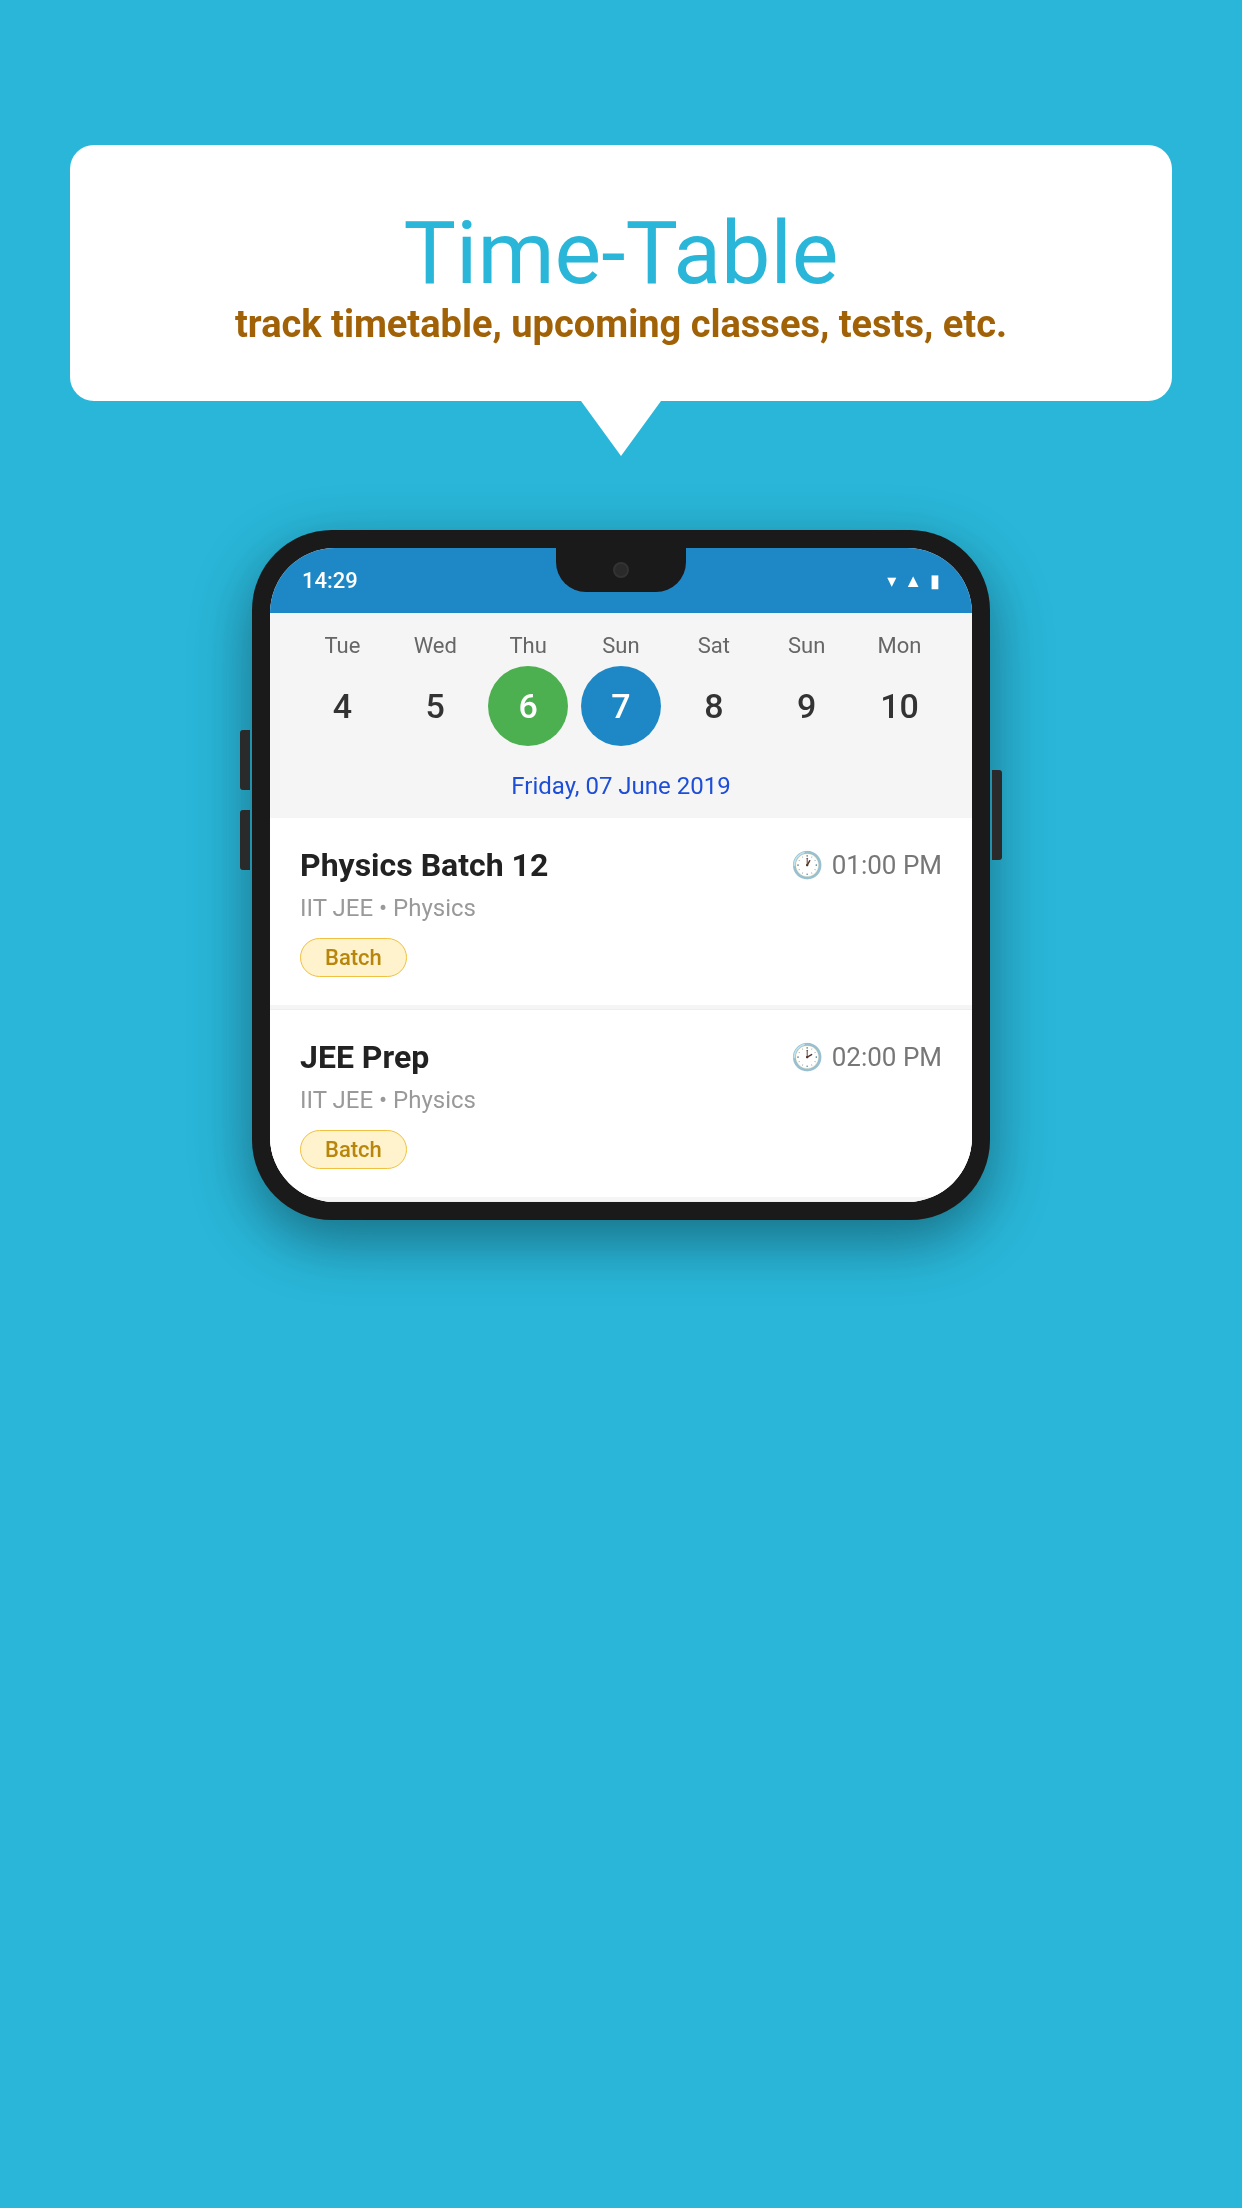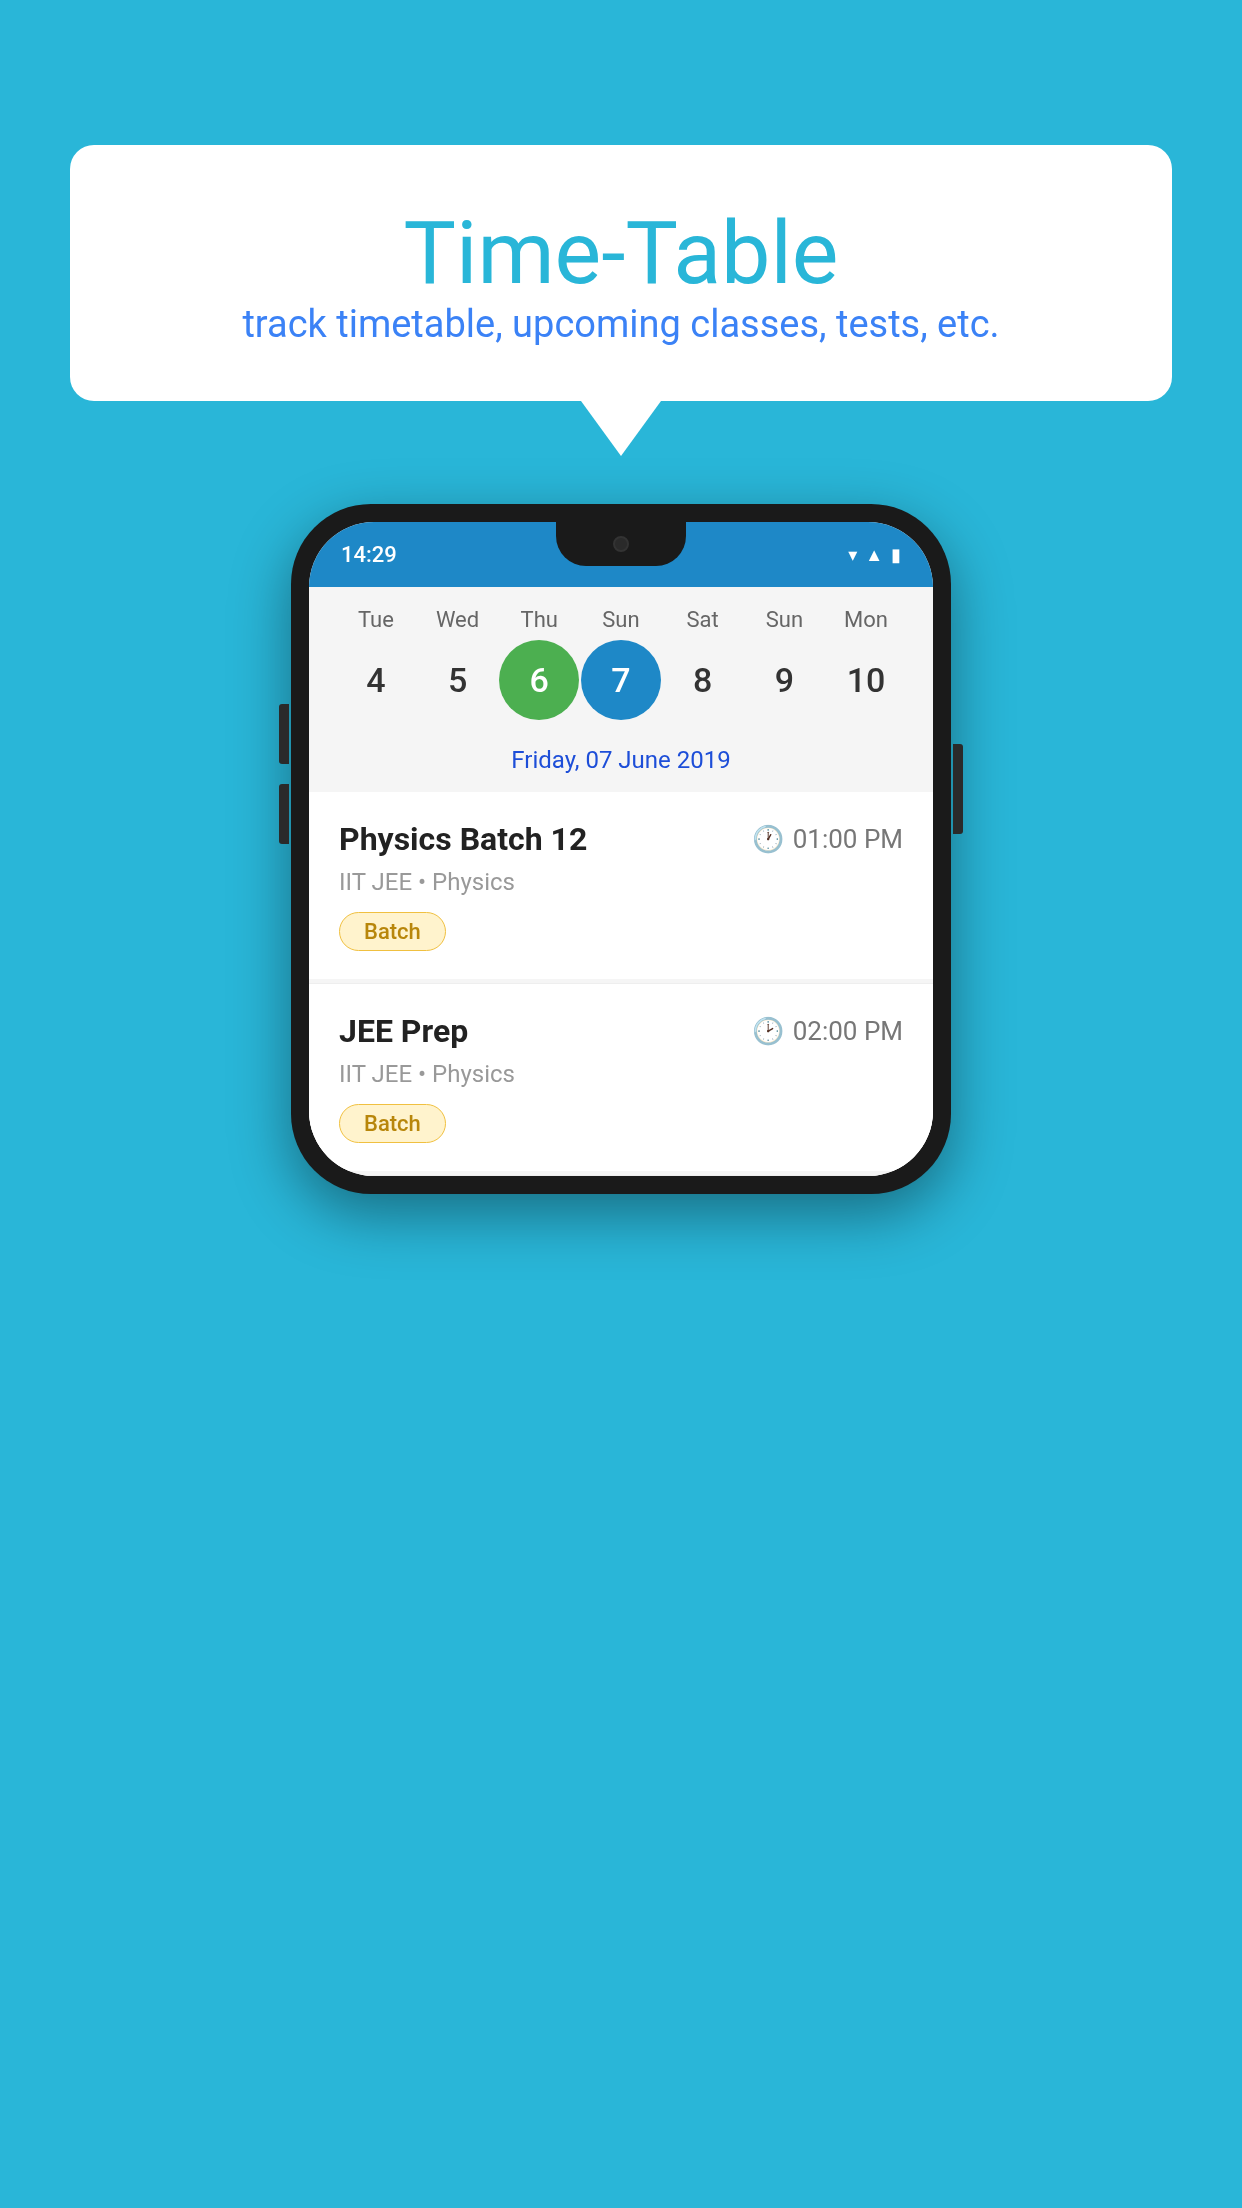--- a/index.html
+++ b/index.html
@@ -34,40 +34,40 @@
 
     .speech-bubble-title {
       font-size: 88px;
       color: #29b6d8;
       font-weight: 400;
       line-height: 1.1;
     }
 
     .speech-bubble-subtitle {
       font-size: 38px;
-      color: #3b82f6;
-      font-weight: 400;
+      color: #a16207;
+      font-weight: 700;
     }
 
     .speech-bubble-arrow {
       width: 0;
       height: 0;
       border-left: 40px solid transparent;
       border-right: 40px solid transparent;
       border-top: 55px solid white;
       margin-top: 0;
     }
 
     
     .phone-container {
       position: absolute;
-      top: 504px;
+      top: 530px;
       left: 50%;
       transform: translateX(-50%);
-      width: 660px;
+      width: 738px;
     }
 
     .phone-outer {
       background: #1a1a1a;
       border-radius: 80px;
       padding: 18px;
       box-shadow: 0 20px 60px rgba(0,0,0,0.4);
       position: relative;
     }
 

